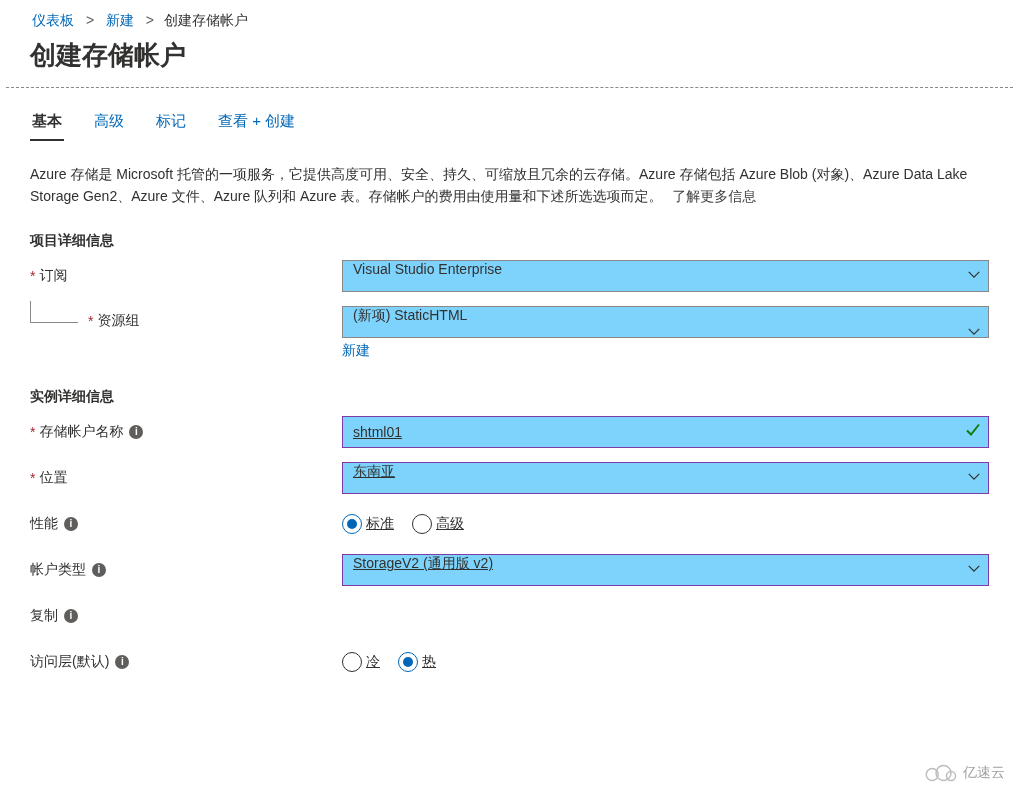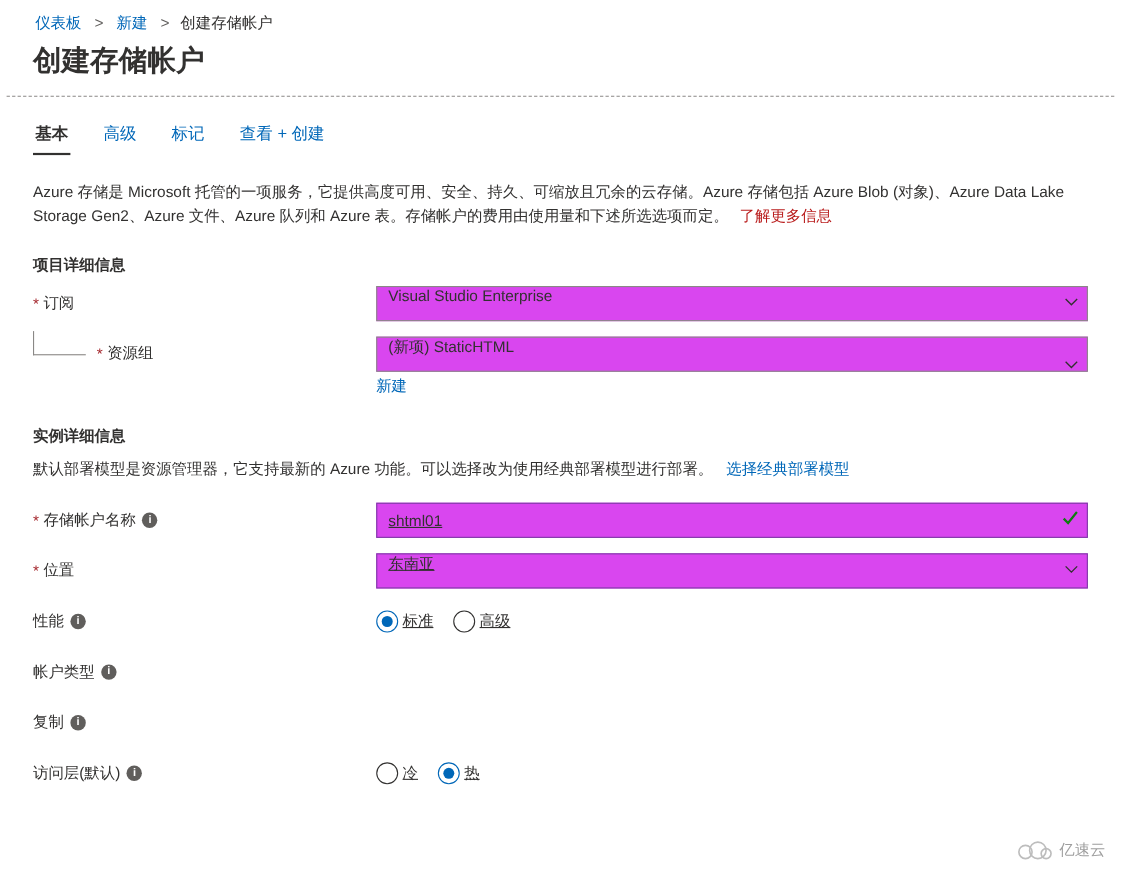--- a/index.html
+++ b/index.html
@@ -44,21 +44,21 @@
   }
   .tab.active { color: #323130; font-weight: 600; }
   .tab.active::after {
     content: "";
     position: absolute;
     left: 0; right: 0; bottom: 0;
     height: 2px;
     background: #323130;
   }
   .intro { font-size: 14px; line-height: 1.6; margin-bottom: 24px; }
-  .intro a { color: #b91c1c; text-decoration: none; margin-left: 6px; }
+  .intro a { color: #404040; text-decoration: none; margin-left: 6px; }
   .section-title { font-size: 14px; font-weight: 600; margin-bottom: 10px; font-family: Liberation Serif, serif; }
   .section-desc { font-size: 14px; margin-bottom: 20px; line-height: 1.5; }
   .section-desc a { color: #0067b8; text-decoration: none; margin-left: 8px; }
   .form-row {
     display: flex;
     align-items: center;
     margin-bottom: 14px;
     min-height: 32px;
   }
   .label-col {
@@ -90,21 +90,21 @@
     justify-content: center;
     margin-left: 6px;
   }
   .control-col { flex: 1; position: relative; }
   .select, .text-input {
     width: 100%;
     height: 32px;
     border: 1px solid #8a8886;
     padding: 0 30px 0 10px;
     font-size: 14px;
-    background: #d946ef;
+    background: #7dd3fc;
     color: #323130;
     appearance: none;
     outline: none;
     font-family: inherit;
   }
   .select.purple, .text-input.purple { border-color: #7e3ba6; text-decoration: underline; }
   .chevron {
     position: absolute;
     right: 8px; top: 50%; transform: translateY(-50%);
     pointer-events: none;
@@ -201,24 +201,20 @@
         </span>
         <div class="link-under">
           <a href="#">新建</a>
         </div>
       </div>
     </div>
   </div>
 
   <div class="section-block">
     <div class="section-title">实例详细信息</div>
-    <div class="section-desc">
-      <span>默认部署模型是资源管理器，它支持最新的 Azure 功能。可以选择改为使用经典部署模型进行部署。</span>
-      <a href="#">选择经典部署模型</a>
-    </div>
 
     <div class="form-row">
       <div class="label-col">
         <span class="req">*</span>
         <span>存储帐户名称</span>
         <span class="info-icon">i</span>
       </div>
       <div class="control-col">
         <input class="text-input purple" value="shtml01" style="">
         <span class="check-valid">
@@ -261,20 +257,28 @@
           </label>
         </div>
       </div>
     </div>
 
     <div class="form-row">
       <div class="label-col">
         <span>帐户类型</span>
         <span class="info-icon">i</span>
       </div>
+      <div class="control-col">
+        <div class="select purple">StorageV2 (通用版 v2)</div>
+        <span class="chevron">
+          <svg viewBox="0 0 16 16">
+              <path d="M2 5l6 6 6-6" fill="none" stroke="#323130" stroke-width="1.4"></path>
+            </svg>
+        </span>
+      </div>
     </div>
 
     <div class="form-row">
       <div class="label-col">
         <span>复制</span>
         <span class="info-icon">i</span>
       </div>
     </div>
 
     <div class="form-row">

